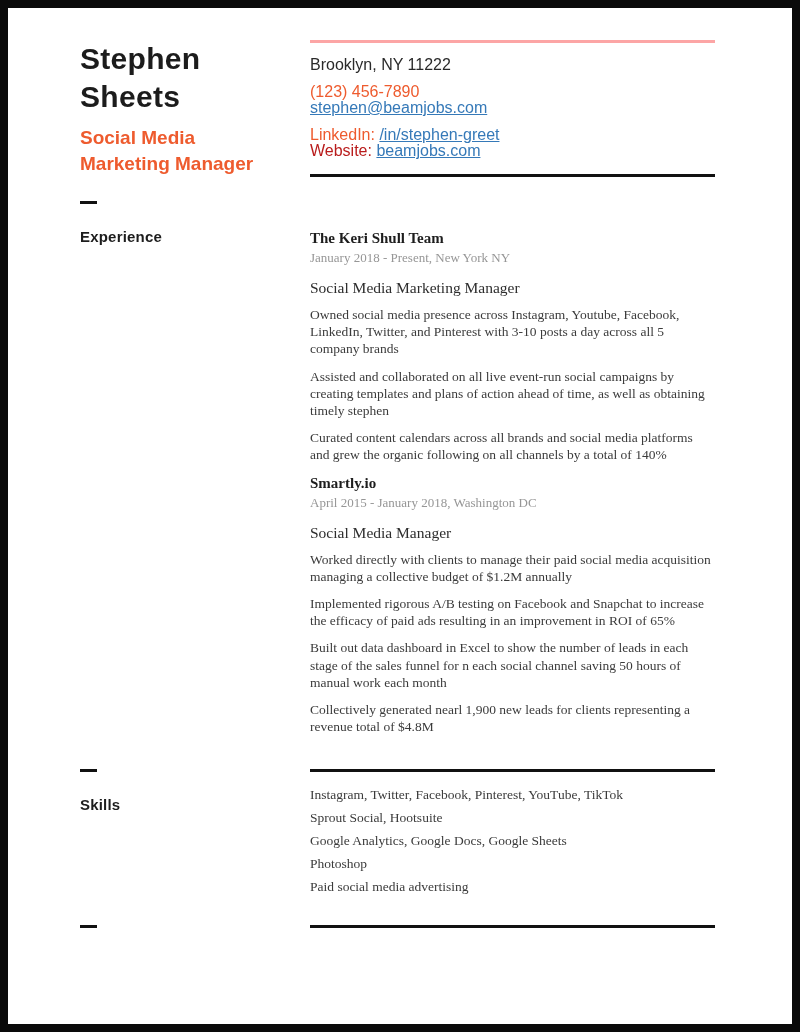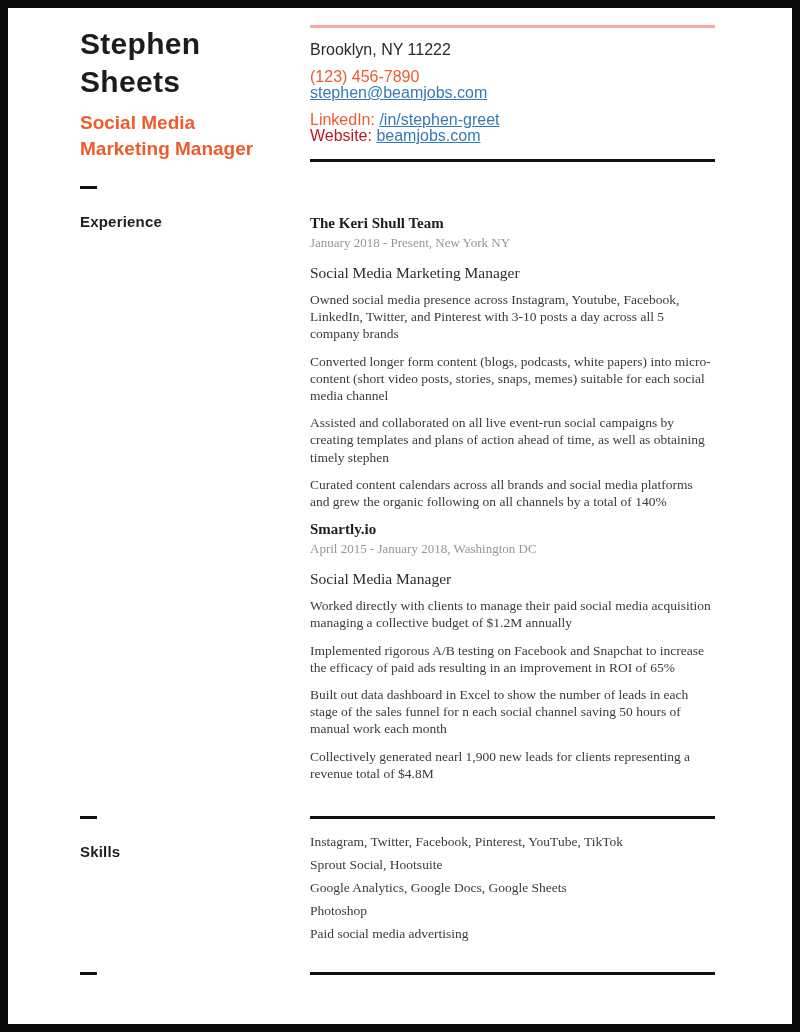--- a/index.html
+++ b/index.html
@@ -6,21 +6,21 @@
   html, body { width: 800px; }
   body {
     font-family: "Liberation Sans", "DejaVu Sans", sans-serif;
     background: #000;
   }
   .page {
     width: 800px;
     height: 1032px;
     background: #fff;
     border: 8px solid #0a0a0a;
-    padding: 17px 77px 30px 72px;
+    padding: 32px 77px 30px 72px;
     overflow: hidden;
   }
   .row {
     display: grid;
     grid-template-columns: 230px 405px;
   }
 
   
   .name {
     font-size: 30px;
@@ -151,21 +151,20 @@
       <div class="dash"></div>
       <h2 class="section-heading">Experience</h2>
     </aside>
     <div class="right-col exp-col">
 
       <div class="job">
         <div class="company">The Keri Shull Team</div>
         <div class="dates">January 2018 - Present, New York NY</div>
         <div class="job-title">Social Media Marketing Manager</div>
         <p class="bullet">Owned social media presence across Instagram, Youtube, Facebook, LinkedIn, Twitter, and Pinterest with 3-10 posts a day across all 5 company brands</p>
-        <p class="bullet">Converted longer form content (blogs, podcasts, white papers) into micro-content (short video posts, stories, snaps, memes) suitable for each social media channel</p>
         <p class="bullet">Assisted and collaborated on all live event-run social campaigns by creating templates and plans of action ahead of time, as well as obtaining timely stephen</p>
         <p class="bullet">Curated content calendars across all brands and social media platforms and grew the organic following on all channels by a total of 140%</p>
       </div>
 
       <div class="job">
         <div class="company">Smartly.io</div>
         <div class="dates">April 2015 - January 2018,  Washington DC</div>
         <div class="job-title">Social Media Manager</div>
         <p class="bullet">Worked directly with clients to manage their paid social media acquisition managing a collective budget of $1.2M annually</p>
         <p class="bullet">Implemented rigorous A/B testing on Facebook and Snapchat to increase the efficacy of paid ads resulting in an improvement in ROI of 65%</p>

